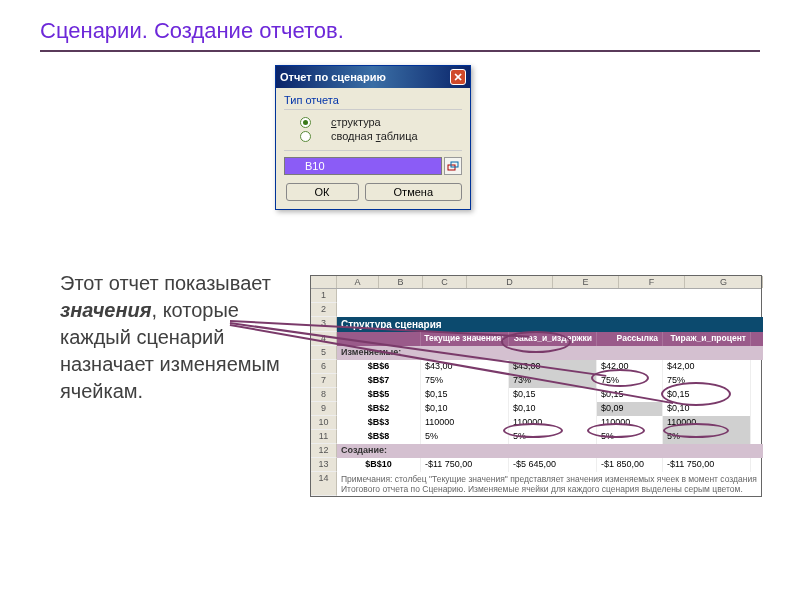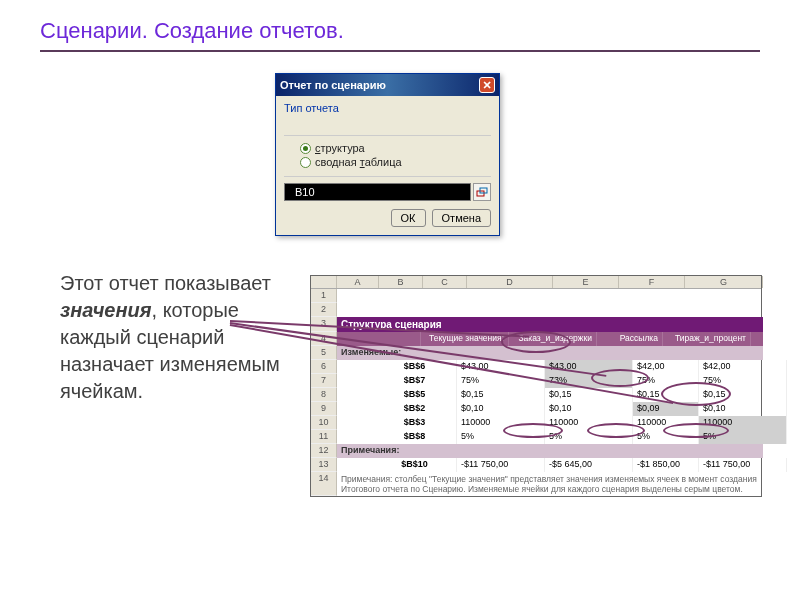--- a/index.html
+++ b/index.html
@@ -5,51 +5,51 @@
   * { box-sizing: border-box; margin: 0; padding: 0; }
   body { font-family: Arial, sans-serif; background: #fff; width: 800px; height: 600px; position: relative; }
   
   .slide-title { position: absolute; top: 18px; left: 40px; font-size: 22px; color: #6d28d9; font-weight: normal; }
   .title-underline { position: absolute; top: 50px; left: 40px; width: 720px; height: 2px; background: #5a3a5a; }
   
   .body-text { position: absolute; top: 270px; left: 60px; width: 230px; font-size: 20px; color: #404040; line-height: 1.35; }
   .body-text em { font-style: italic; font-weight: bold; }
   
   
-  .dialog { position: absolute; top: 73px; left: 275px; width: 225px; border: 1px solid #003399; box-shadow: 2px 2px 5px rgba(0,0,0,.3); background: #ece9d8; }
+  .dialog { position: absolute; top: 65px; left: 275px; width: 196px; border: 1px solid #003399; box-shadow: 2px 2px 5px rgba(0,0,0,.3); background: #ece9d8; }
   .dlg-title { background: linear-gradient(to right,#0a246a,#3a6ea5,#0a246a); color:#fff; padding: 3px 4px; font-size: 11px; font-weight: bold; display:flex; align-items:center; justify-content:space-between; }
   .dlg-close { width:16px; height:16px; background:#d04a2a; border:1px solid #fff; border-radius:3px; color:#fff; font-size:11px; line-height:14px; text-align:center; font-weight:bold; }
   .dlg-body { padding: 6px 8px 8px; }
-  .group-label { font-size: 11px; color: #0033aa; margin-bottom: 21px; }
+  .group-label { font-size: 11px; color: #0033aa; margin-bottom: 3px; }
   .radios { border:1px solid #ccc; border-left:none; border-right:none; padding: 4px 4px 6px 16px; margin-bottom:6px; }
-  .radio-row { display:flex; align-items:center; gap:4px; font-size:11px; color:#222; margin:2px 0; }
+  .radio-row { display:flex; align-items:center; gap:20px; font-size:11px; color:#222; margin:2px 0; }
   .radio { width:11px; height:11px; border:1px solid #5a8a3a; border-radius:50%; background:#fff; display:inline-flex; align-items:center; justify-content:center; }
   .radio.checked::after { content:''; width:5px; height:5px; background:#3a7a1a; border-radius:50%; }
   .underline-letter { text-decoration: underline; }
   .dlg-label2 { font-size:11px; margin-bottom:2px; }
   .input-row { display:flex; gap:2px; }
-  .text-input { flex:1; border:1px solid #7a7a7a; background:#000000; color:#fff; padding:2px 10px; font-size:11px; }
+  .text-input { flex:1; border:1px solid #7a7a7a; background:#8b5cf6; color:#fff; padding:2px 20px; font-size:11px; }
   .refedit { width:18px; height:18px; border:1px solid #999; background:#f4f4f0; display:inline-flex; align-items:center; justify-content:center; }
   .refedit svg { width:12px; height:12px; }
   .dlg-buttons { display:flex; justify-content:flex-end; gap:6px; margin-top:8px; }
-  .btn { border:1px solid #888; background:#ece9d8; padding:2px 9px; font-size:11px; border-radius:3px; }
+  .btn { border:1px solid #888; background:#ece9d8; padding:2px 28px; font-size:11px; border-radius:3px; }
   
   
   .excel { position: absolute; top: 275px; left: 310px; width: 452px; border:1px solid #666; background:#fff; font-size:9px; }
   .xl-head { display:grid; grid-template-columns: 26px 42px 44px 44px 86px 66px 66px 78px; background:#e8e4d8; border-bottom:1px solid #aaa; }
   .xl-head div { text-align:center; border-right:1px solid #c4c0b4; padding:1px 0; color:#555; font-size:9px; }
   .xl-row { display:grid; grid-template-columns: 26px 426px; }
   .rownum { background:#e8e4d8; border-right:1px solid #c4c0b4; border-bottom:1px solid #eee; text-align:center; font-size:9px; color:#555; padding:0; line-height:13px; }
   
-  .purple-header { background:#701a75; color:#fff; font-weight:bold; padding:2px 4px; font-size:10px; }
+  .purple-header { background:#0c4a6e; color:#fff; font-weight:bold; padding:2px 4px; font-size:10px; }
   .col-header { background:#9a5a8a; color:#fff; display:grid; grid-template-columns: 84px 88px 88px 66px 88px; font-size:8.5px; }
-  .col-header div { text-align:right; padding:1px 4px 1px 2px; border-right:1px solid rgba(255,255,255,.15); }
+  .col-header div { text-align:right; padding:1px 4px 1px 2px; border-right:1px solid rgba(255,255,255,.15);font-weight:bold; }
   .col-header div:first-child { text-align:left; }
   .section-label { background:#d4c0d0; color:#333; font-weight:bold; padding:1px 4px; font-size:9px; }
-  .data-row { display:grid; grid-template-columns: 84px 88px 88px 66px 88px; font-size:9px;margin-left:36px; }
+  .data-row { display:grid; grid-template-columns: 84px 88px 88px 66px 88px; font-size:9px; }
   .data-row div { text-align:left; padding:0 4px; border-right:1px solid #eee; line-height:13px; }
   .data-row div:first-child { text-align:center; font-weight:bold; }
   .highlight { position: relative; }
   .oval { position:absolute; border:2px solid #7a3a6a; border-radius:50%; pointer-events:none; }
   .note { color:#666; font-size:8.5px; padding:2px 4px; line-height:1.2; }
   .gray-cell { background:#d0d0d0; }
   
   .arrow-line { position:absolute; background:#7a3a6a; height:1.5px; transform-origin:left center; pointer-events:none; }
 </style>
 </head>
@@ -188,21 +188,21 @@
       <div class="data-row">
         <div>$B$8</div>
         <div>5%</div>
         <div>5%</div>
         <div>5%</div>
         <div class="gray-cell">5%</div>
       </div>
     </div>
   <div class="xl-row">
       <div class="rownum">12</div>
-      <div class="section-label">Примечания:</div>
+      <div class="section-label">Создание:</div>
     </div>
   <div class="xl-row">
       <div class="rownum">13</div>
       <div class="data-row">
         <div>$B$10</div>
         <div>-$11 750,00</div>
         <div>-$5 645,00</div>
         <div>-$1 850,00</div>
         <div>-$11 750,00</div>
       </div>

